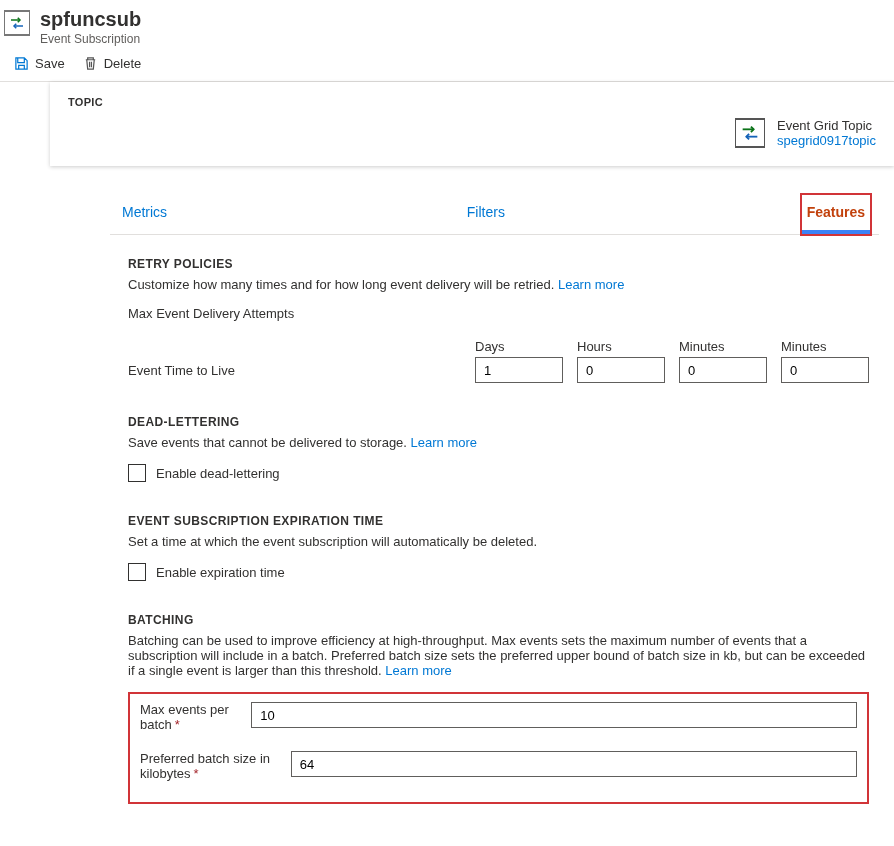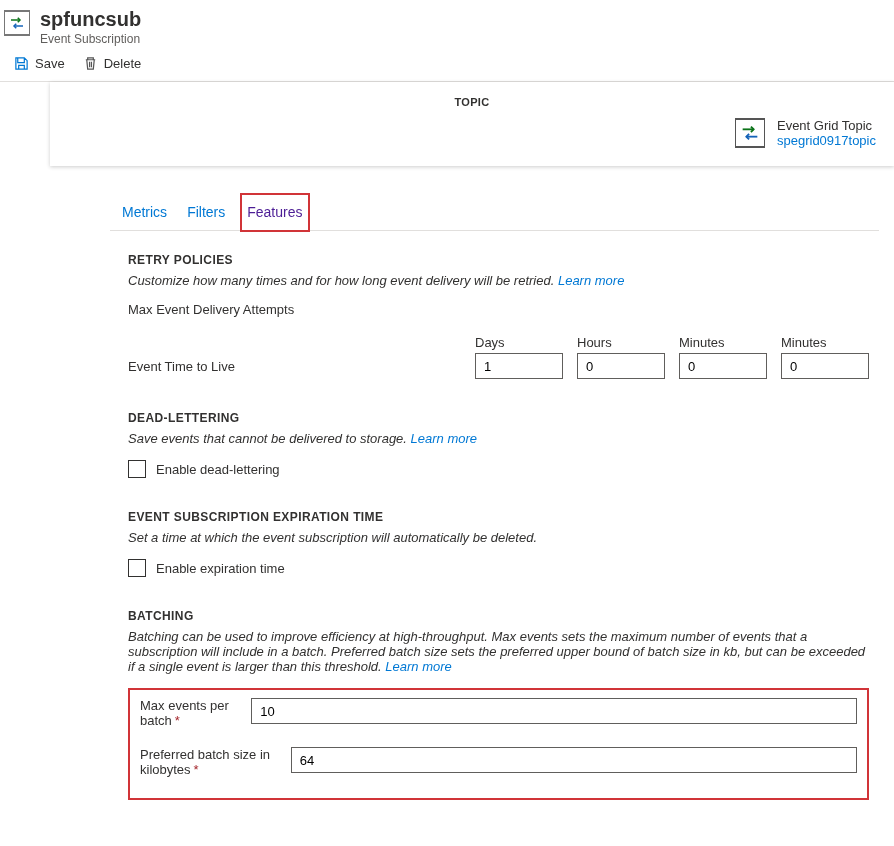--- a/index.html
+++ b/index.html
@@ -12,38 +12,38 @@
   .header h1 { margin:0; font-size:20px; font-weight:600; line-height:22px; }
   .header .sub { font-size:12px; color:#605e5c; margin-top:2px; }
 
   
   .toolbar { display:flex; gap:18px; padding:8px 14px 10px 14px; border-bottom:1px solid #e1dfdd; }
   .tool-btn { display:flex; align-items:center; gap:6px; color:#323130; cursor:pointer; font-size:13px;}
   .tool-btn svg { width:15px; height:15px; }
 
   
   .topic-card { margin:0 0 0 50px; background:#fff; box-shadow:0 1px 4px rgba(0,0,0,0.2); padding:14px 18px 18px 18px; }
-  .topic-label { font-size:11px; font-weight:600; letter-spacing:0.3px;text-align:center; }
+  .topic-label { font-size:11px; font-weight:600; letter-spacing:0.3px; }
   .topic-body { display:flex; align-items:center; gap:12px; margin-top:10px;justify-content:flex-end; }
   .topic-body .txt { font-size:13px; }
   .topic-body .txt .link { color:#0078d4; }
   .topic-ico-wrap{ width:30px; height:30px; border:1px solid #555; border-top-width:2px; border-bottom-width:2px; display:flex; align-items:center; justify-content:center;}
 
   
   .panel { margin-left:110px; margin-right:15px; }
-  .tabs { display:flex; gap:12px; margin-top:28px; border-bottom:1px solid #e1dfdd; padding:0 8px; position:relative;}
+  .tabs { display:flex; gap:12px; margin-top:28px; border-bottom:1px solid #e1dfdd; padding:0 8px; position:relative;justify-content:space-between;}
   .tab { padding:10px 4px; cursor:pointer; color:#0078d4; font-size:14px;}
-  .tab.active { color:#4c1d95; border-bottom:1px solid #3b82f6; margin-bottom:-1px;}
+  .tab.active { color:#c2410c; border-bottom:5px solid #3b82f6; margin-bottom:-1px;font-weight:bold;}
   .tab.highlight-box { outline:2px solid #d13438; outline-offset:-1px; padding-left:6px; padding-right:6px;}
 
   
   .content { padding:22px 10px 30px 18px; }
   .sec { margin-bottom:32px; }
   .sec-title { font-size:12px; font-weight:600; letter-spacing:0.4px; margin-bottom:6px;}
-  .sec-desc { font-size:13px; color:#323130; margin-bottom:14px;font-style:italic; }
+  .sec-desc { font-size:13px; color:#323130; margin-bottom:14px; }
   .row { display:flex; align-items:center; }
   .lbl-col { width:354px; font-size:13px; }
   .field-row { display:flex; gap:14px; }
   .tf { height:26px; border:1px solid #605e5c; padding:3px 8px; font-size:13px; font-family:inherit; outline:none;}
   .tf-wide { flex:1; min-width:380px;}
   .time-col { width:88px; }
   .time-col .cap { font-size:13px; margin-bottom:3px; }
   .time-col .tf { width:88px;}
   .valid { position:relative; }
   .valid .check { position:absolute; right:6px; top:50%; transform:translateY(-50%); color:#107c10; font-size:14px;}

